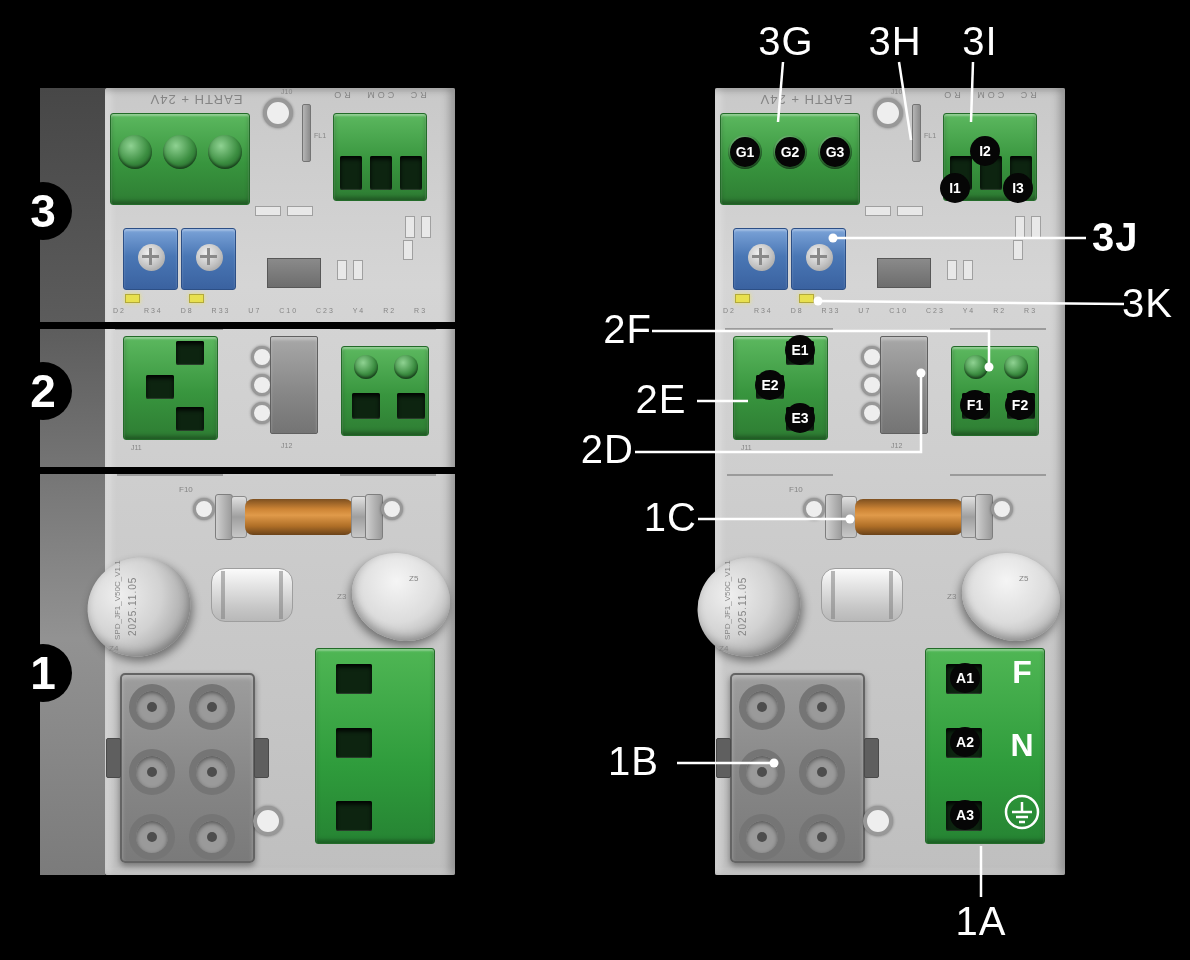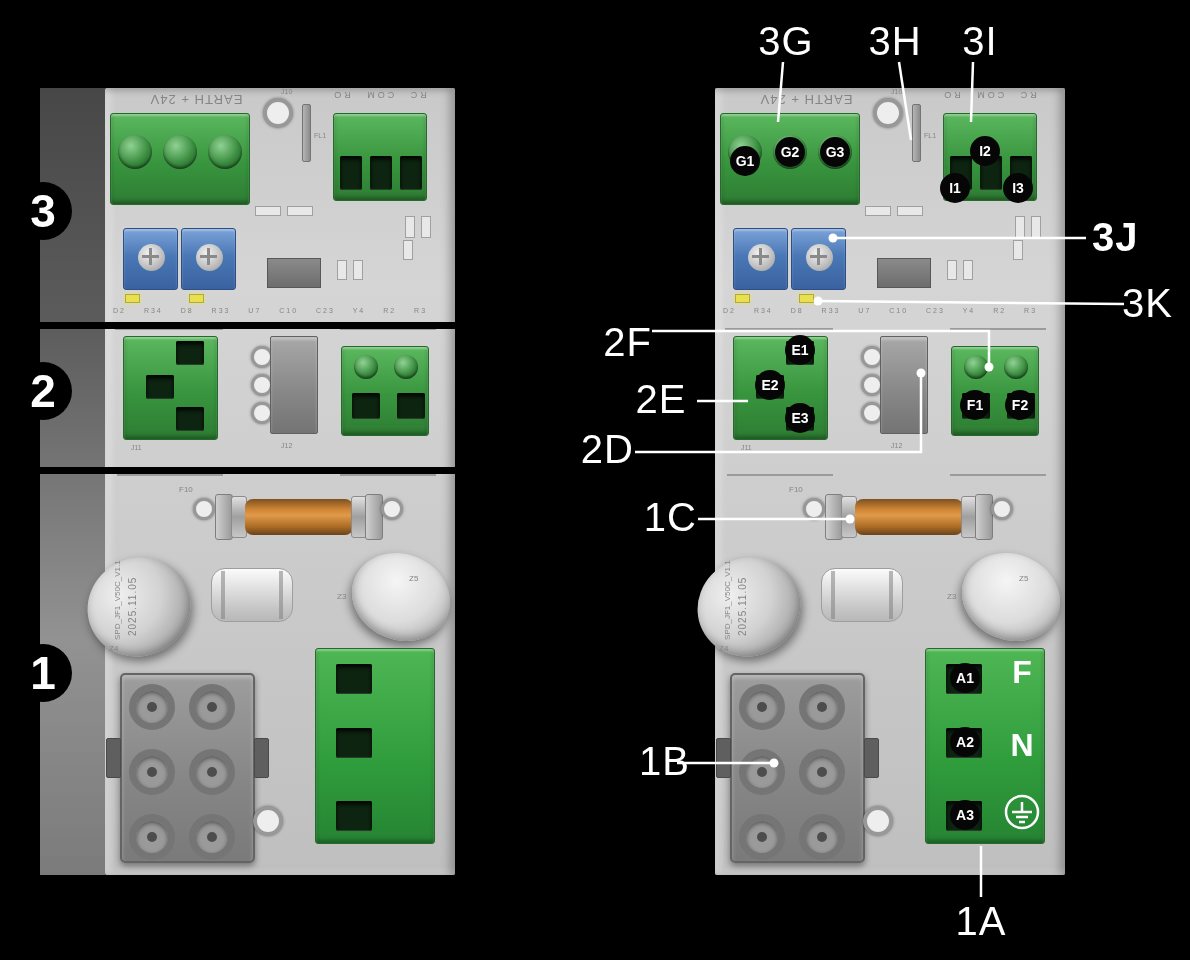--- a/index.html
+++ b/index.html
@@ -293,21 +293,21 @@
 
   <div class="green bright" style="left:210px;top:560px;width:120px;height:196px;">
     <div class="ghole" style="left:20px;top:15px;width:36px;height:30px;"></div>
     <div class="ghole" style="left:20px;top:79px;width:36px;height:30px;"></div>
     <div class="ghole" style="left:20px;top:152px;width:36px;height:30px;"></div>
   </div>
 
   <div class="hole" style="left:148px;top:718px;"></div>
 </div>
 
-    <div class="chip" style="left:15px;top:58px;">G1</div>
+    <div class="chip" style="left:15px;top:49px;">G1</div>
     <div class="chip" style="left:60px;top:49px;">G2</div>
     <div class="chip" style="left:105px;top:49px;">G3</div>
 
     <div class="chip" style="left:255px;top:48px;">I2</div>
     <div class="chip" style="left:225px;top:85px;">I1</div>
     <div class="chip" style="left:288px;top:85px;">I3</div>
 
     <div class="chip" style="left:70px;top:247px;">E1</div>
     <div class="chip" style="left:40px;top:282px;">E2</div>
     <div class="chip" style="left:70px;top:315px;">E3</div>
@@ -365,20 +365,20 @@
       <circle cx="850" cy="519" r="4.5"></circle>
       <circle cx="774" cy="763" r="4.5"></circle>
     </g>
   </svg>
 
   <div class="callout" style="left:750px;top:20px;width:72px;text-align:center;">3G</div>
   <div class="callout" style="left:858px;top:20px;width:74px;text-align:center;">3H</div>
   <div class="callout" style="left:946px;top:20px;width:68px;text-align:center;">3I</div>
   <div class="callout" style="left:1092px;top:216px;width:80px;font-weight:bold;">3J</div>
   <div class="callout" style="left:1122px;top:282px;width:80px;">3K</div>
-  <div class="callout" style="left:580px;top:321px;width:72px;text-align:right;">2F</div>
+  <div class="callout" style="left:580px;top:308px;width:72px;text-align:right;">2F</div>
   <div class="callout" style="left:626px;top:378px;width:70px;text-align:center;">2E</div>
   <div class="callout" style="left:562px;top:428px;width:72px;text-align:right;">2D</div>
   <div class="callout" style="left:626px;top:496px;width:71px;text-align:right;">1C</div>
-  <div class="callout" style="left:619px;top:740px;width:71px;text-align:right;">1B</div>
+  <div class="callout" style="left:598px;top:740px;width:71px;text-align:center;">1B</div>
   <div class="callout" style="left:944px;top:900px;width:74px;text-align:center;">1A</div>
 
 </div>
 
 </body></html>

